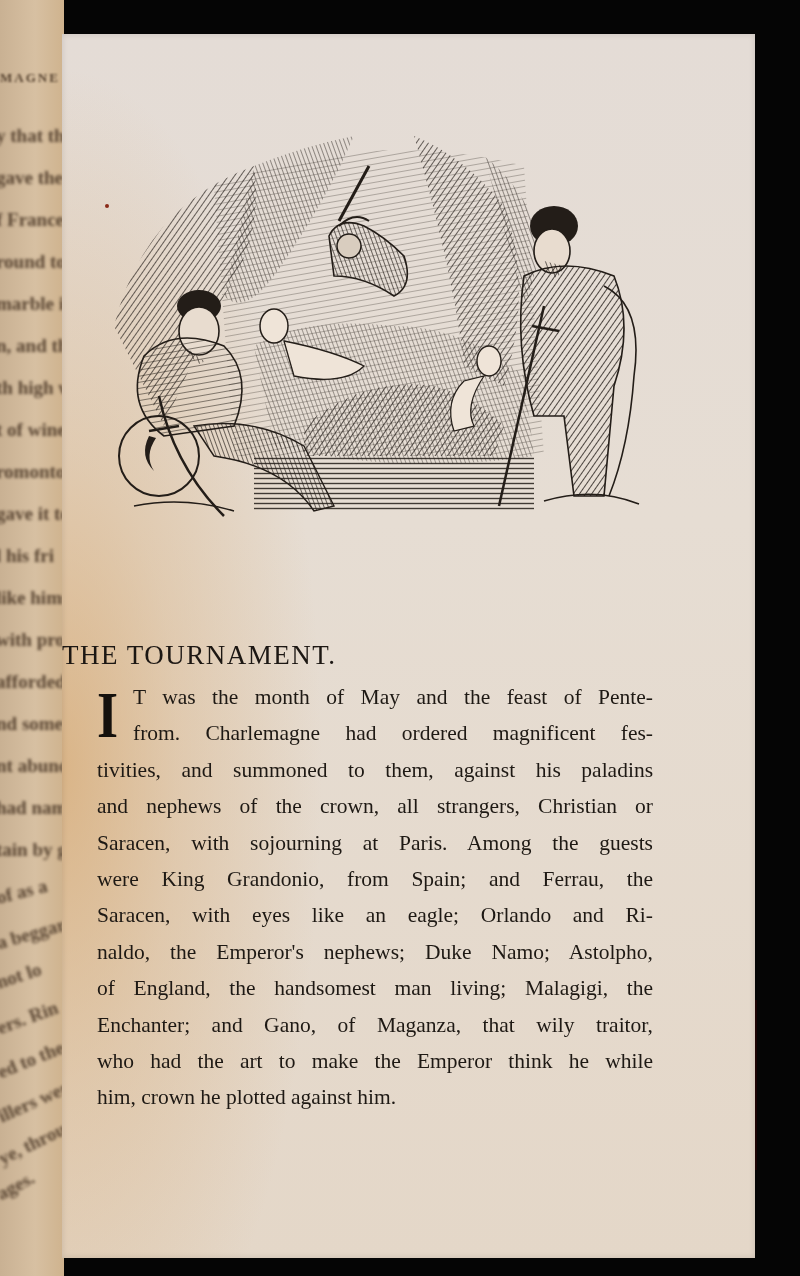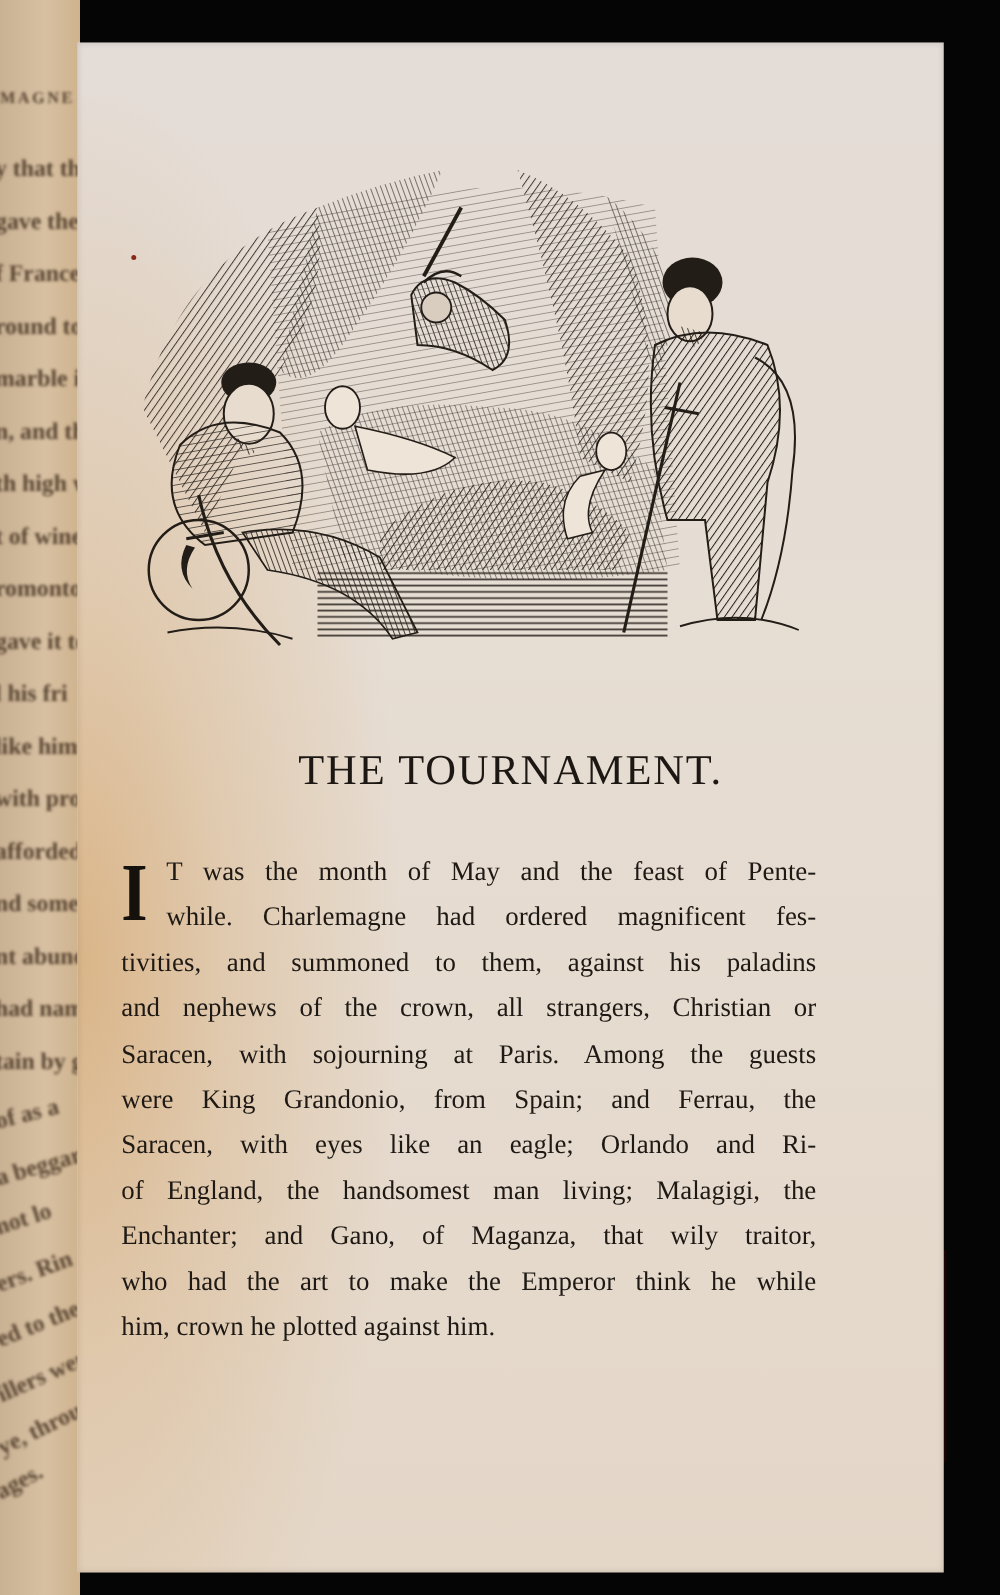--- a/index.html
+++ b/index.html
@@ -33,22 +33,22 @@
       position: absolute; left: 745px; top: 1000px; width: 12px; height: 170px;
       background: linear-gradient(90deg, #3a0a0a, #1a0303);
     }
     
     .illustration {
       position: absolute; left: 42px; top: 92px; width: 540px; height: 400px;
     }
     .illustration svg { width: 100%; height: 100%; display: block; }
     
     .chapter-title {
-      position: absolute; left: 0; width: 693px; top: 564px; text-align: center;
-      font-size: 34px; letter-spacing: 1.5px; color: #1c1713;
+      position: absolute; left: 0; width: 693px; top: 606px; text-align: left;
+      font-size: 27px; letter-spacing: 1.5px; color: #1c1713;
     }
     
     .body-text {
       position: absolute; left: 35px; top: 645px; width: 556px;
       font-size: 21.5px; color: #1e1914; line-height: 36.4px;
     }
     .text-line {
       display: block; text-align: justify; text-align-last: justify; white-space: nowrap;
       height: 36.4px; overflow: visible;
     }
@@ -163,24 +163,25 @@
 
       <path d="M30 380 Q80 370 130 385 M440 375 Q490 360 535 378" stroke="#231d18" stroke-width="1.5" fill="none"></path>
     </svg>
   </div>
 
   <div class="chapter-title">THE TOURNAMENT.</div>
 
   <div class="body-text">
     <span class="drop-cap">I</span>
     <span class="text-line indent">T was the month of May  and the feast of Pente-</span>
-    <span class="text-line indent">while.  Charlemagne had ordered magnificent fes-</span>
+    <span class="text-line indent">from.  Charlemagne had ordered magnificent fes-</span>
     <span class="text-line">tivities, and summoned to them, against his paladins</span>
     <span class="text-line">and nephews of the crown, all strangers, Christian or</span>
     <span class="text-line">Saracen, with sojourning at Paris.  Among the guests</span>
     <span class="text-line">were King Grandonio, from Spain; and Ferrau, the</span>
     <span class="text-line">Saracen, with eyes like an eagle; Orlando and Ri-</span>
+    <span class="text-line">naldo, the Emperor's nephews; Duke Namo; Astolpho,</span>
     <span class="text-line">of England, the handsomest man living; Malagigi, the</span>
     <span class="text-line">Enchanter; and Gano, of Maganza, that wily traitor,</span>
     <span class="text-line">who had the art to make the Emperor think he while</span>
     <span class="text-line last">him, crown he plotted against him.</span>
   </div>
 </div>
 
 </body></html>

